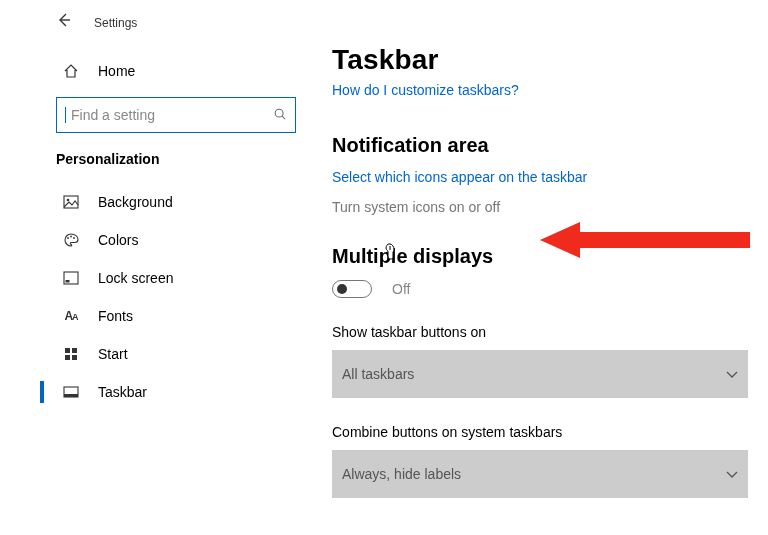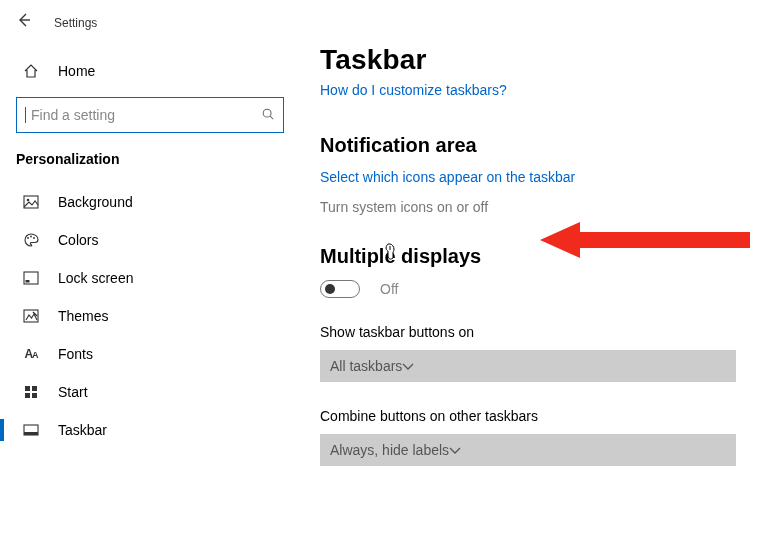--- a/index.html
+++ b/index.html
@@ -11,20 +11,21 @@
     color: #000;
     width: 768px;
     height: 535px;
     overflow: hidden;
     position: relative;
   }
   .app {
     display: flex;
     width: 100%;
     height: 100%;
+    padding-left: 40px;
   }
   
   .sidebar {
     width: 300px;
     height: 100%;
     padding: 0;
     position: relative;
   }
   .sidebar-header {
     display: flex;
@@ -149,25 +150,26 @@
   .toggle-label { color:#888; }
   .row-label { color:#888; }
   .field-label {
     font-size: 14px;
     color:#000;
     margin-top: 26px;
   }
   .dropdown {
     margin-top: 10px;
     background: #ccc;
-    height: 32px;
+    height: 48px;
     width: 416px;
     max-width: 100%;
     display: flex;
     align-items: center;
+    justify-content: space-between;
     padding: 0 10px;
     color: #555;
     font-size: 14px;
     cursor: pointer;
   }
   .chevron { color:#555; font-size:13px; }
   
   .arrow {
     position: absolute;
     top: 220px;
@@ -258,30 +260,20 @@
         <span class="icon">
           <svg width="16" height="14" viewBox="0 0 16 14">
               <rect x="1" y="1" width="14" height="12" stroke="#333" stroke-width="1.1" fill="none"></rect>
               <rect x="2.5" y="9" width="4" height="2.5" fill="#333"></rect>
             </svg>
         </span>
         <span>Lock screen</span>
       </div>
       <div class="nav-item">
         <span class="icon">
-          <svg width="16" height="14" viewBox="0 0 16 14">
-              <rect x="1" y="1" width="14" height="12" stroke="#333" stroke-width="1.1" fill="none"></rect>
-              <path d="M3 11 L6 6 L8.5 9 L11 5 L14 11" stroke="#333" stroke-width="1.1" fill="none"></path>
-              <path d="M10 3 L14 7" stroke="#333" stroke-width="1.4"></path>
-            </svg>
-        </span>
-        <span>Themes</span>
-      </div>
-      <div class="nav-item">
-        <span class="icon">
           <span style="font-size:12px; font-weight:600; letter-spacing:-1px;">A<span style="font-size:9px;">A</span></span>
         </span>
         <span>Fonts</span>
       </div>
       <div class="nav-item">
         <span class="icon">
           <svg width="14" height="14" viewBox="0 0 14 14">
               <rect x="1" y="1" width="5" height="5" fill="#333"></rect>
               <rect x="8" y="1" width="5" height="5" fill="#333"></rect>
               <rect x="1" y="8" width="5" height="5" fill="#333"></rect>
@@ -322,21 +314,21 @@
     <div class="field-label">Show taskbar buttons on</div>
     <div class="dropdown">
       <span>All taskbars</span>
       <span class="chevron">
         <svg width="12" height="8" viewBox="0 0 12 8">
             <path d="M1 1 L6 6 L11 1" stroke="#555" stroke-width="1.3" fill="none"></path>
           </svg>
       </span>
     </div>
 
-    <div class="field-label">Combine buttons on other taskbars</div>
+    <div class="field-label">Combine buttons on system taskbars</div>
     <div class="dropdown">
       <span>Always, hide labels</span>
       <span class="chevron">
         <svg width="12" height="8" viewBox="0 0 12 8">
             <path d="M1 1 L6 6 L11 1" stroke="#555" stroke-width="1.3" fill="none"></path>
           </svg>
       </span>
     </div>
   </div>
 </div>

